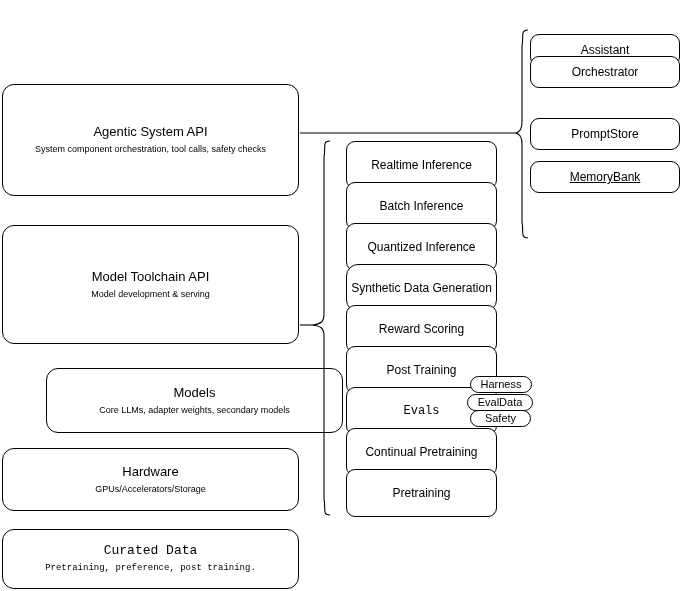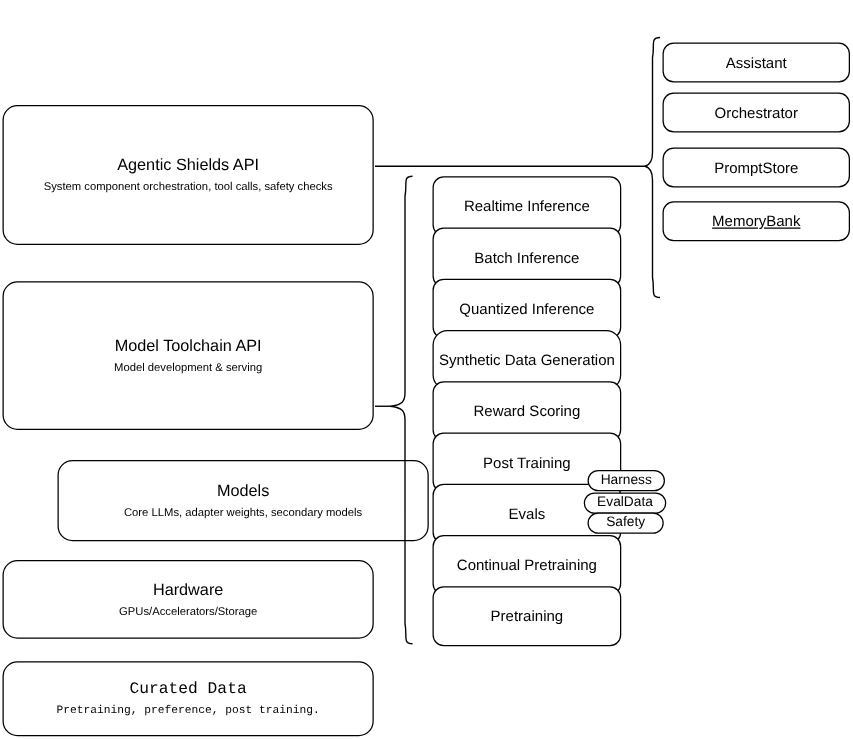--- a/index.html
+++ b/index.html
@@ -135,21 +135,21 @@
              C 322 141, 326 147, 324 157
              L 324 314
              C 324 321, 322 324, 312 325
              C 322 326, 324 329, 324 336
              L 324 499
              C 326 509, 322 515, 330 515"></path>
   </svg>
 
 
   <div class="box layer-box" style="top:84px; height:112px;">
-    <div class="layer-title">Agentic Shields API</div>
+    <div class="layer-title">Agentic System API</div>
     <div class="layer-sub">System component orchestration, tool calls, safety checks</div>
   </div>
 
   <div class="box layer-box" style="top:225px; height:119px;">
     <div class="layer-title">Model Toolchain API</div>
     <div class="layer-sub">Model development &amp; serving</div>
   </div>
 
   <div class="box layer-box" style="top:368px; height:65px;margin-left:44px;">
     <div class="layer-title">Models</div>
@@ -177,21 +177,21 @@
   </div>
   <div class="box cap-box" style="top:264px;border-radius:12px;">
     <div class="cap-label">Synthetic Data Generation</div>
   </div>
   <div class="box cap-box" style="top:305px;">
     <div class="cap-label">Reward Scoring</div>
   </div>
   <div class="box cap-box" style="top:346px;">
     <div class="cap-label">Post Training</div>
   </div>
-  <div class="box cap-box" style="top:387px;">
+  <div class="box cap-box" style="top:387px;font-family:Liberation Mono, monospace;">
     <div class="cap-label">Evals</div>
   </div>
   <div class="box cap-box" style="top:428px;">
     <div class="cap-label">Continual Pretraining</div>
   </div>
   <div class="box cap-box" style="top:469px;">
     <div class="cap-label">Pretraining</div>
   </div>
 
   <div class="badge" style="left:470px; top:376px; width:62px;">
@@ -200,21 +200,21 @@
   <div class="badge" style="left:467px; top:394px; width:66px;">
     <div class="badge-label">EvalData</div>
   </div>
   <div class="badge" style="left:470px; top:410px; width:61px;">
     <div class="badge-label">Safety</div>
   </div>
 
   <div class="box comp-box" style="top:34px;">
     <div class="comp-label">Assistant</div>
   </div>
-  <div class="box comp-box" style="top:74px;">
+  <div class="box comp-box" style="top:56px;">
     <div class="comp-label">Orchestrator</div>
   </div>
   <div class="box comp-box" style="top:118px;">
     <div class="comp-label">PromptStore</div>
   </div>
   <div class="box comp-box" style="top:161px;text-decoration:underline;">
     <div class="comp-label">MemoryBank</div>
   </div>
 
 </div>

